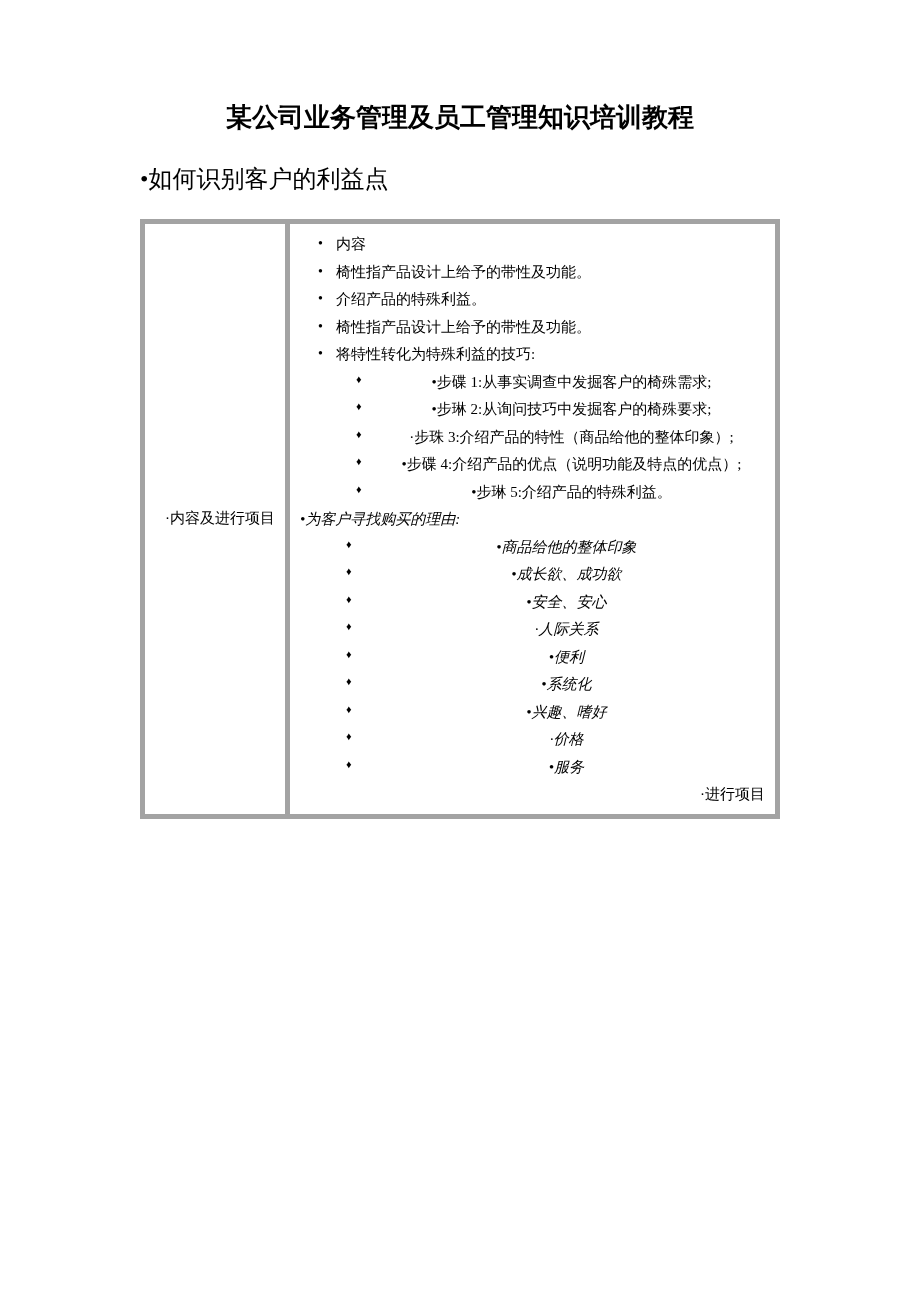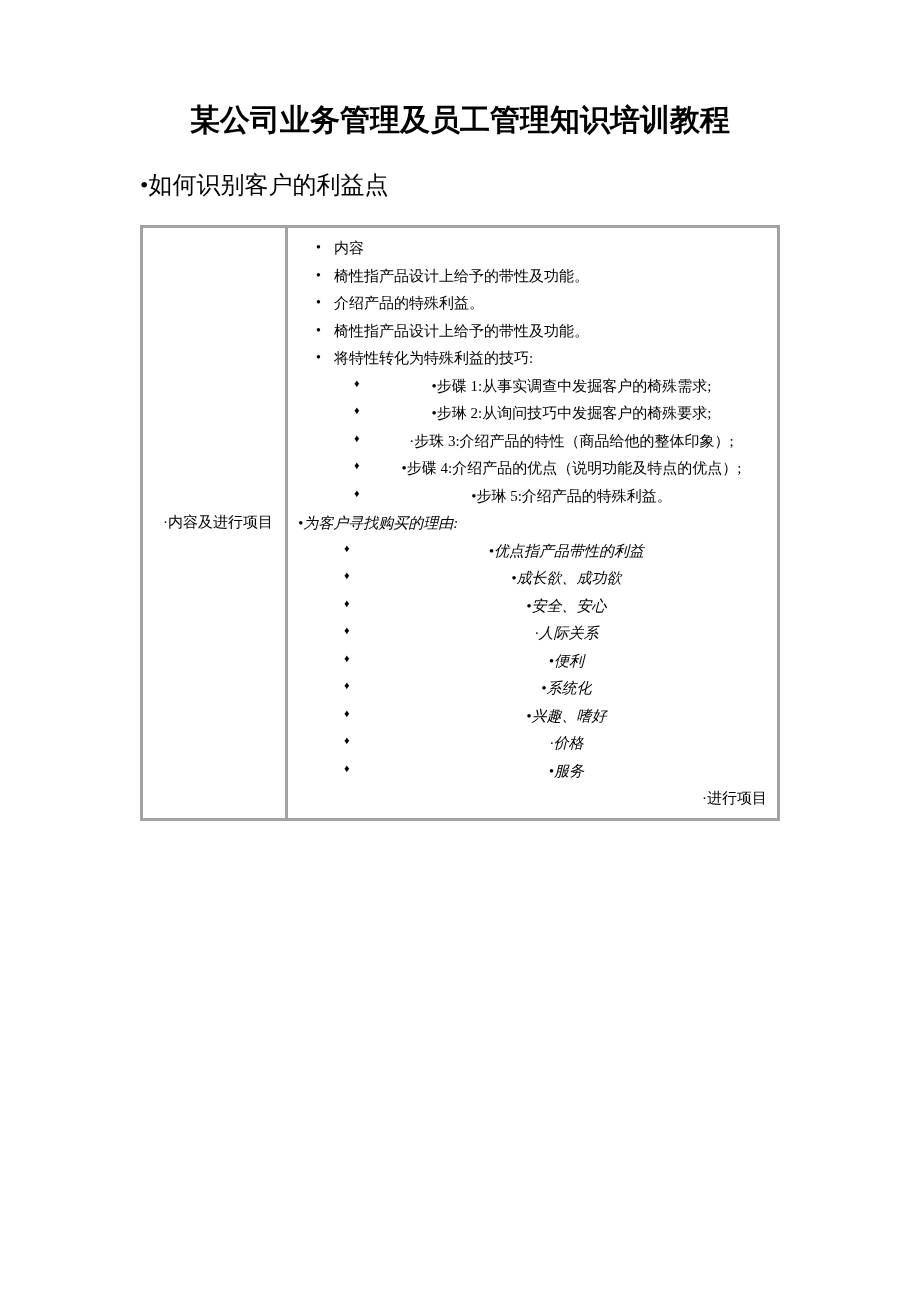--- a/index.html
+++ b/index.html
@@ -10,39 +10,39 @@
     body {
       font-family: "SimSun", "宋体", serif;
       background: white;
       width: 920px;
       min-height: 1301px;
       padding: 100px 140px 0 140px;
       color: #000;
     }
     .title {
       font-family: "SimHei", "黑体", sans-serif;
-      font-size: 30px;
+      font-size: 26px;
       font-weight: bold;
       text-align: center;
       margin-bottom: 28px;
     }
     .subtitle {
       font-family: "KaiTi", "楷体", serif;
       font-size: 24px;
       text-align: left;
       margin-bottom: 24px;
     }
     table {
       border-collapse: collapse;
       width: 100%;
       font-size: 15px;
       line-height: 1.7;
     }
     td {
-      border: 3px solid #a3a3a3;
+      border: 5px solid #a3a3a3;
       vertical-align: middle;
       padding: 6px 8px;
     }
     td.left-cell {
       width: 145px;
       text-align: left;
       padding-left: 20px;
       font-family: "KaiTi", "楷体", serif;
     }
     td.right-cell {
@@ -119,21 +119,21 @@
             <li>•步碟 1:从事实调查中发掘客户的椅殊需求;</li>
             <li>•步琳 2:从询问技巧中发掘客户的椅殊要求;</li>
             <li>·步珠 3:介绍产品的特性（商品给他的整体印象）;</li>
             <li>•步碟 4:介绍产品的优点（说明功能及特点的优点）;</li>
             <li>•步琳 5:介绍产品的特殊利益。</li>
           </ul>
         </li>
         <li class="no-bullet" style="padding-left:0; margin-left:-10px;">
           <span>•为客户寻找购买的理由:</span>
           <ul class="level2" style="margin-left:38px;">
-            <li>•优点指产品带性的利益</li>
+            <li>•商品给他的整体印象</li>
             <li>•成长欲、成功欲</li>
             <li>•安全、安心</li>
             <li>·人际关系</li>
             <li>•便利</li>
             <li>•系统化</li>
             <li>•兴趣、嗜好</li>
             <li>·价格</li>
             <li>•服务</li>
           </ul>
         </li>

